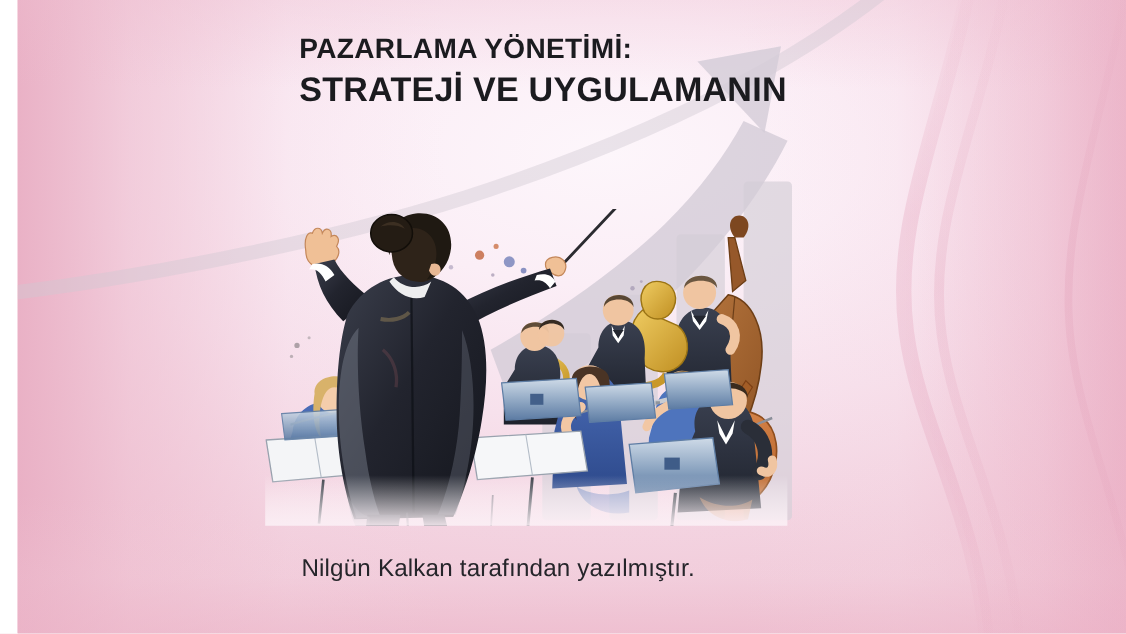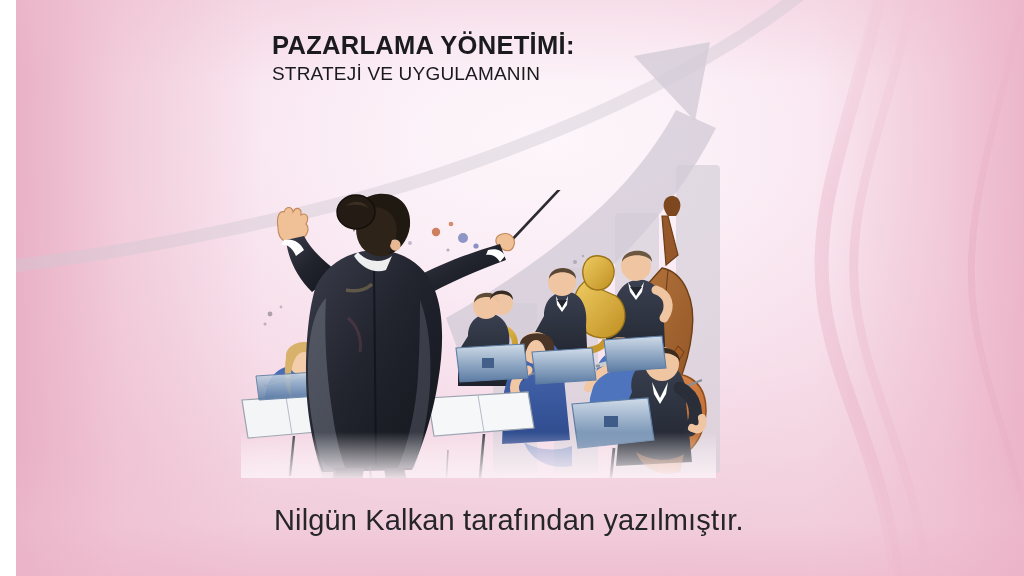--- a/index.html
+++ b/index.html
@@ -83,30 +83,30 @@
     line-height: 1.30;
     white-space: nowrap;
     letter-spacing: 0.1px;
   }
   .title-line.l1 {
     font-size: 25.5px;
     font-weight: 700;
     letter-spacing: 0.3px;
   }
   .title-line.l2, .title-line.l3 {
-    font-size: 19px;
-    font-weight: 400;
+    font-size: 31px;
+    font-weight: 700;
     letter-spacing: 0.2px;
   }
 
   .credit {
     position: absolute;
     left: 258px;
     top: 504px;
-    font-size: 29px;
+    font-size: 22px;
     font-weight: 400;
     color: #25252a;
     letter-spacing: 0.15px;
     white-space: nowrap;
   }
 </style>
 </head>
 <body>
 
 <div id="slide">

